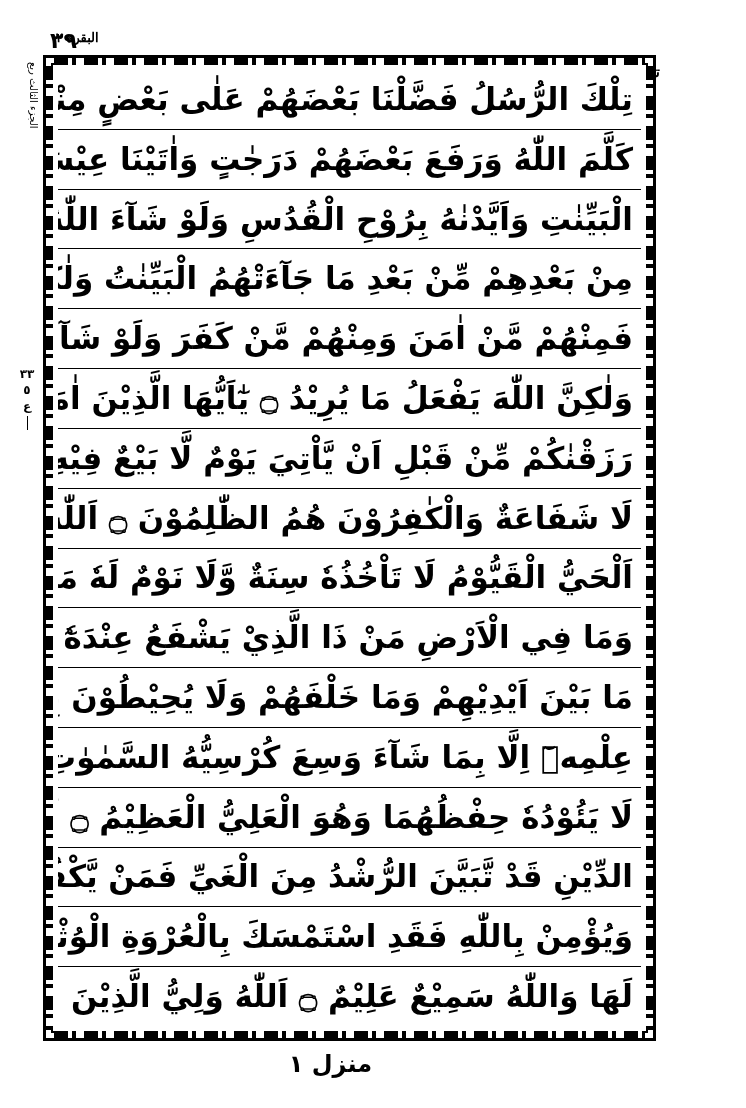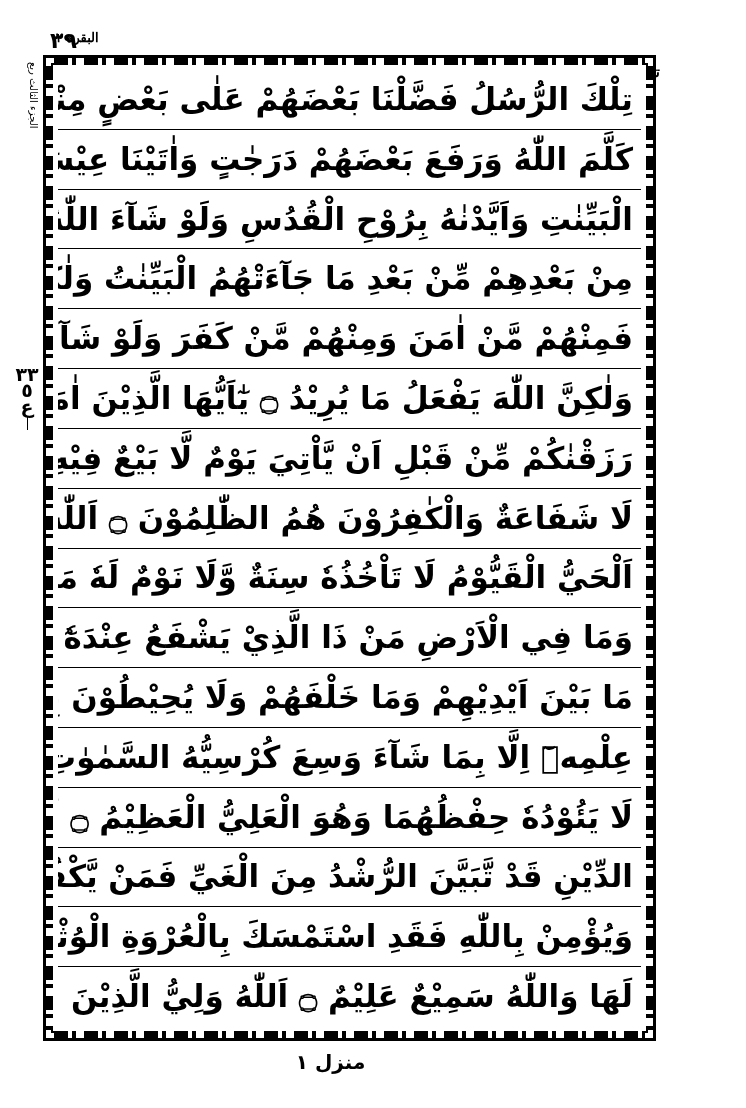--- a/index.html
+++ b/index.html
@@ -69,27 +69,27 @@
   .line:last-child { border-bottom: none; }
   .line span { display: block; width: 100%; text-align: justify; text-align-last: justify; }
   .margin-note-top {
     position: absolute; left: 4px; top: 62px; width: 36px;
     font-size: 10px; line-height: 13px; direction: rtl; text-align: center;
     writing-mode: vertical-rl;
     font-family: "DejaVu Sans", sans-serif;
   }
   .margin-ruku {
     position: absolute; left: 14px; top: 366px; width: 26px;
-    text-align: center; font-size: 19px; line-height: 16px;
+    text-align: center; font-size: 12px; line-height: 16px;
     font-family: "DejaVu Sans", sans-serif; font-weight: bold;
   }
   .margin-ruku .bar { display: block; width: 1px; height: 14px; background: #000; margin: 2px auto 0; }
   .footer {
     position: absolute; left: 0; right: 0; top: 1050px; text-align: center;
-    font-size: 20px; font-weight: bold; direction: rtl;
+    font-size: 24px; font-weight: bold; direction: rtl;
     font-family: "DejaVu Sans", sans-serif;
     padding-right: 85px;
   }
 </style>
 </head>
 <body>
 
 <div class="header">
   <div class="hdr-left">البقرة ٢</div>
   <div class="hdr-center">٣٩</div>

